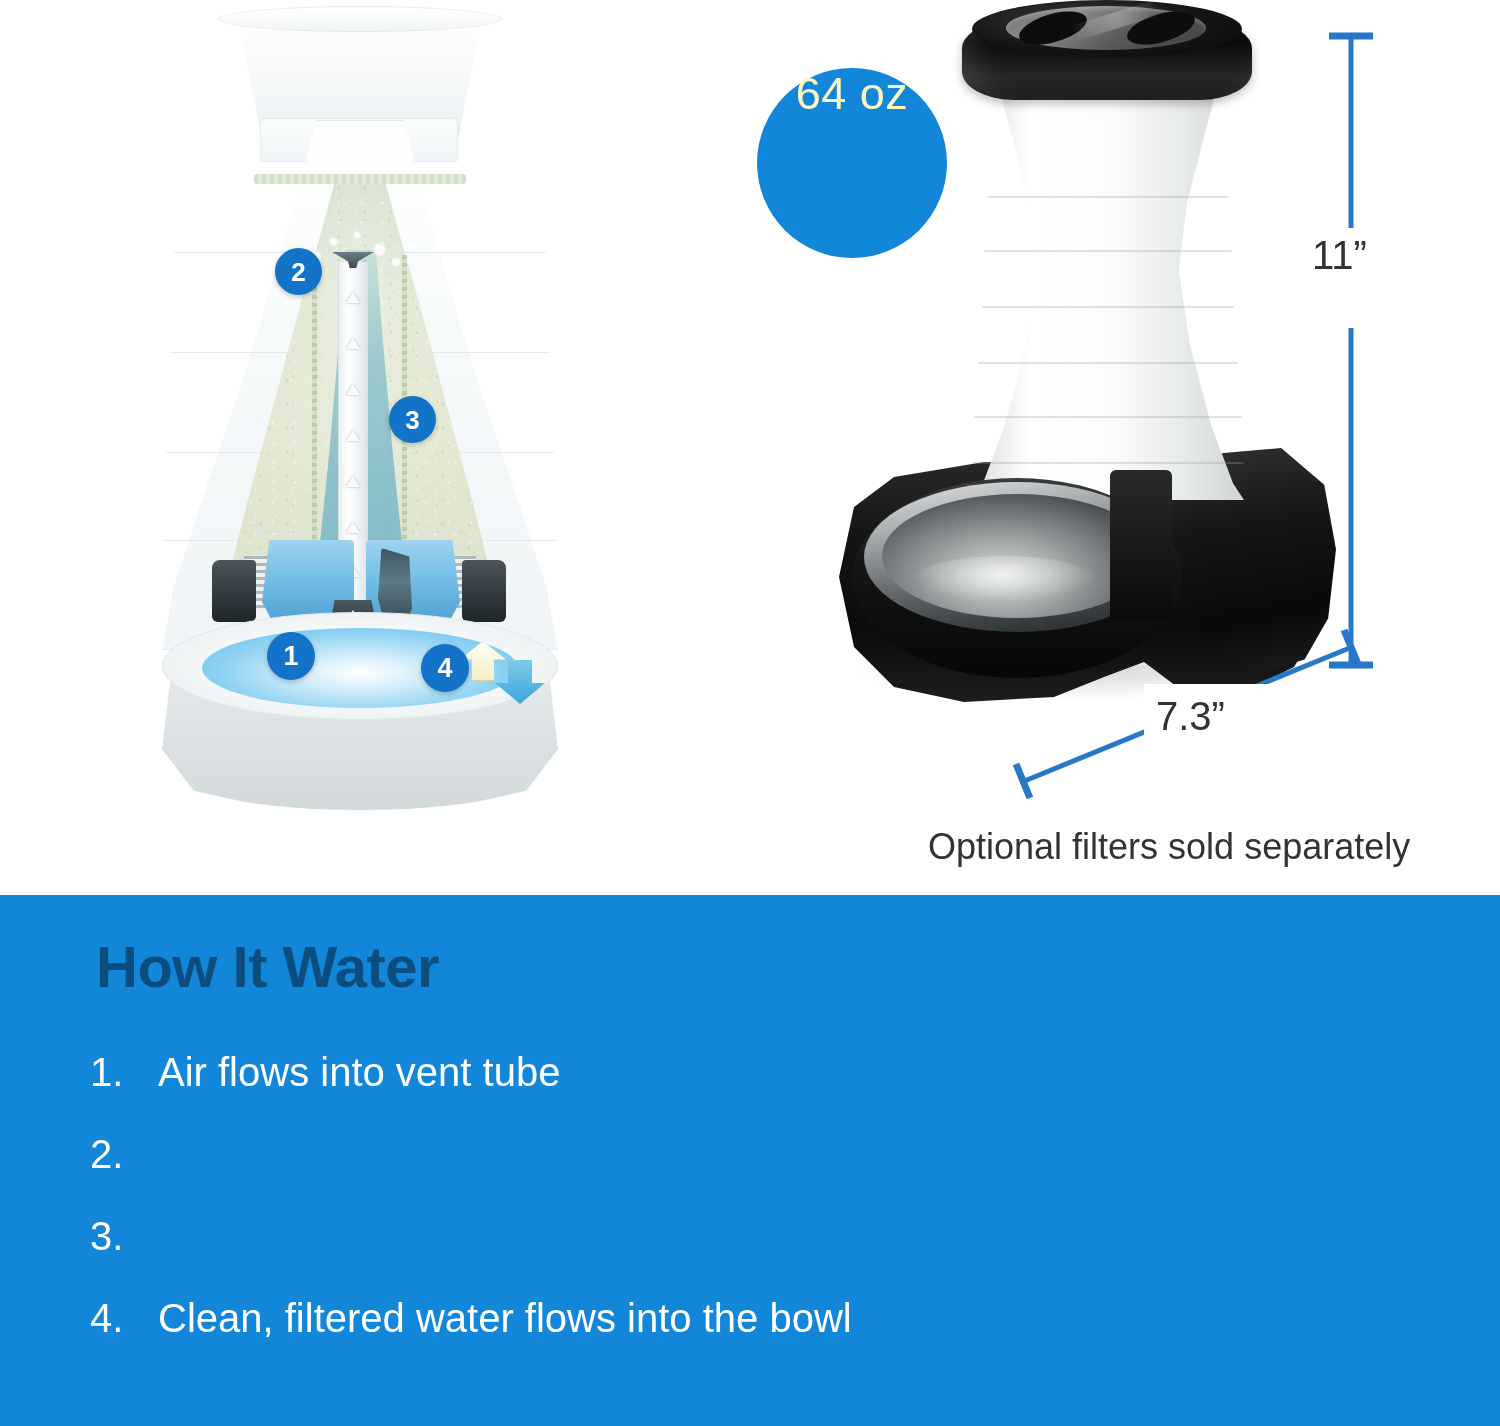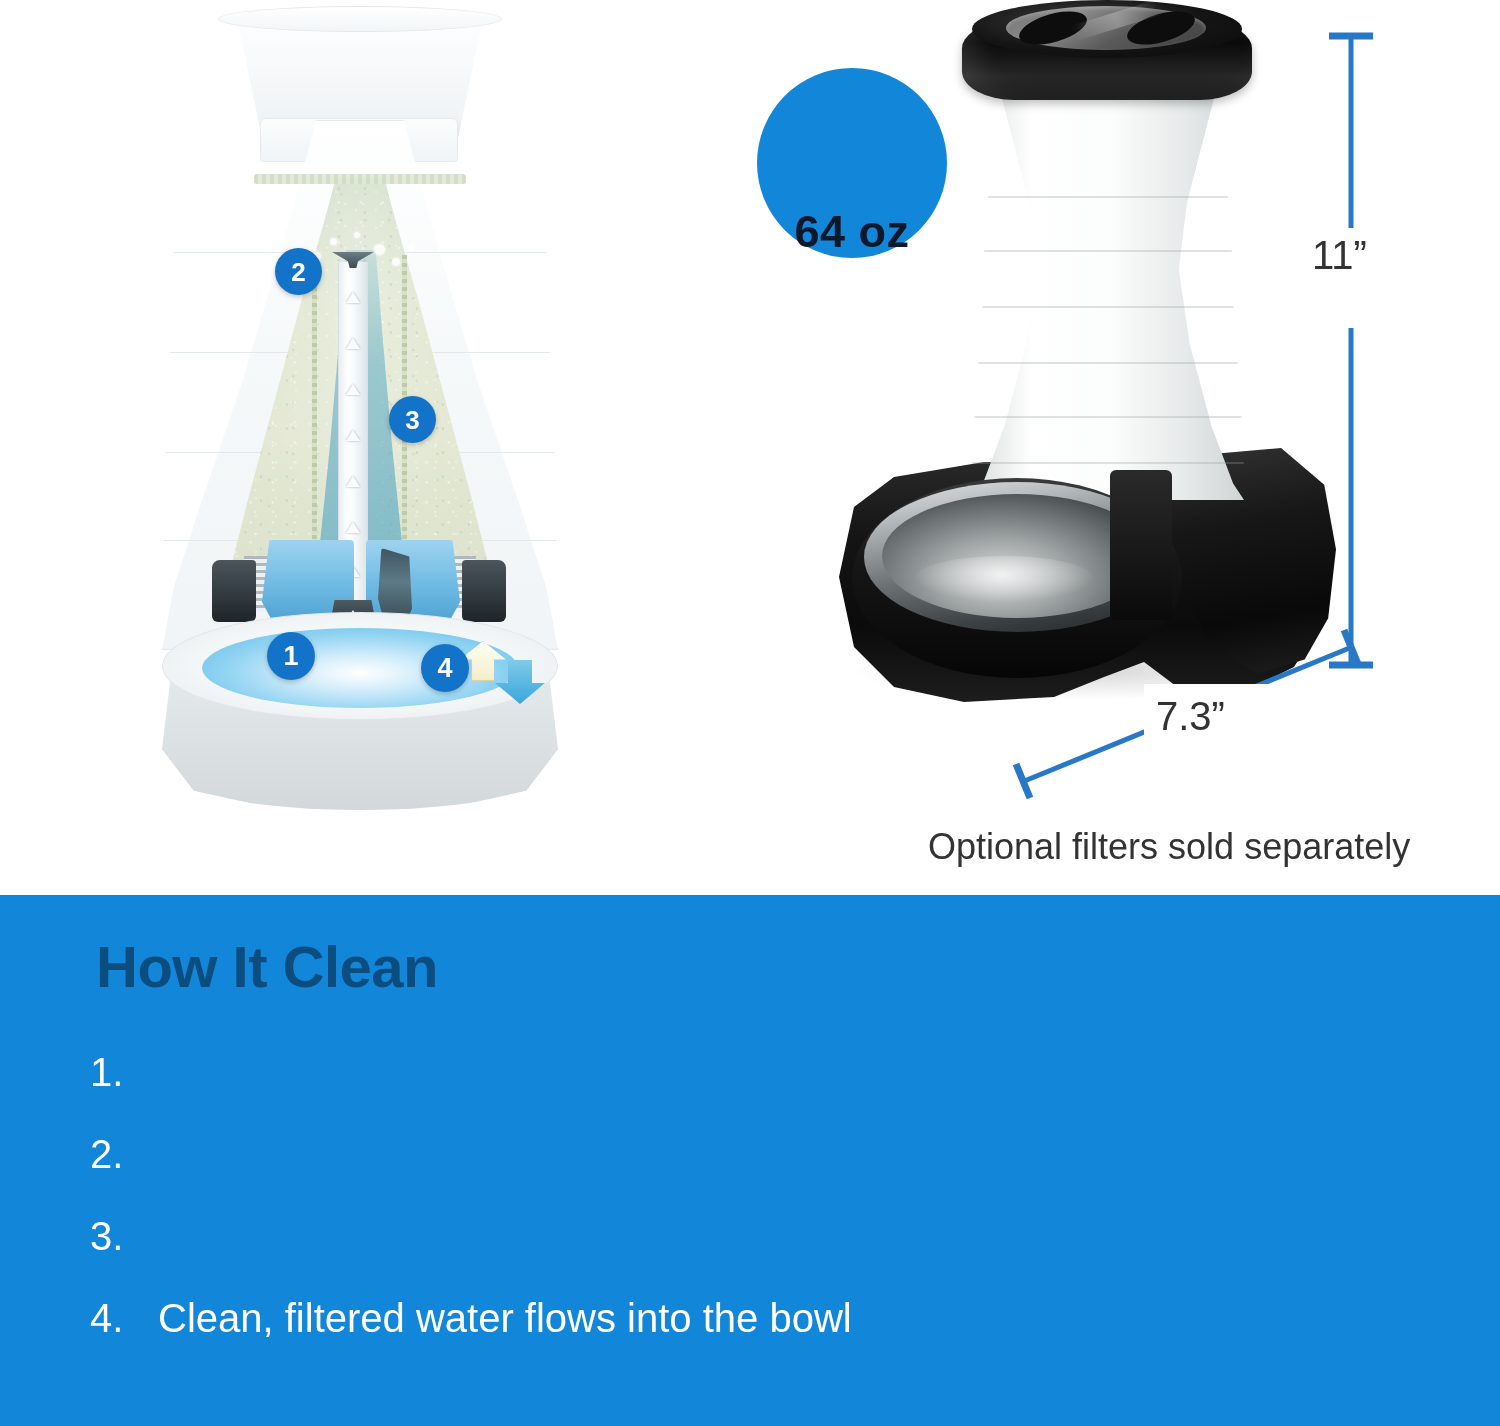--- a/index.html
+++ b/index.html
@@ -200,22 +200,22 @@
     color:#fff; font-weight:bold; text-align:center;
     box-shadow:0 2px 5px rgba(0,0,0,.22);
     display:flex; align-items:center; justify-content:center;
     line-height:1;
   }
 
   
   #oz-badge{
     position:absolute; left:757px; top:68px; width:190px; height:190px;
     border-radius:50%; background:#1287da;
-    display:flex; align-items:flex-end; justify-content:center;
-    color:#0f172a; font-weight:bold; font-size:45px; letter-spacing:.5px;
+    display:flex; align-items:flex-start; justify-content:center;
+    color:#fef9c3; font-weight:normal; font-size:45px; letter-spacing:.5px;
   }
 
   
   #product { position:absolute; left:810px; top:0px; width:540px; height:800px; }
 
   .lid{
     position:absolute; left:152px; top:4px; width:290px; height:96px;
     background:linear-gradient(180deg,#1a1a1a 0%,#0a0a0a 40%,#262626 75%,#111 100%);
     border-radius:50% 50% 18% 18%/46% 46% 30% 30%;
     box-shadow:inset 14px -6px 26px rgba(255,255,255,.10), 0 4px 10px rgba(0,0,0,.25);
@@ -454,25 +454,26 @@
       <rect x="1144" y="684" width="130" height="62" fill="#ffffff"></rect>
     </g>
   </svg>
   <div class="dim-label" style="left:1312px;top:233px;">11”</div>
   <div class="dim-label" style="left:1156px;top:694px;">7.3”</div>
 
   <div id="filters-note">Optional filters sold separately</div>
 </div>
 
 <div id="how-panel">
-  <div id="how-title">How It Clean</div>
+  <div id="how-title">How It Water</div>
   <div id="how-list">
 
     <div class="how-item">
       <div class="how-num">1.</div>
+      <div class="how-text">Air flows into vent tube</div>
     </div>
 
     <div class="how-item">
       <div class="how-num">2.</div>
     </div>
 
     <div class="how-item">
       <div class="how-num">3.</div>
     </div>
 

